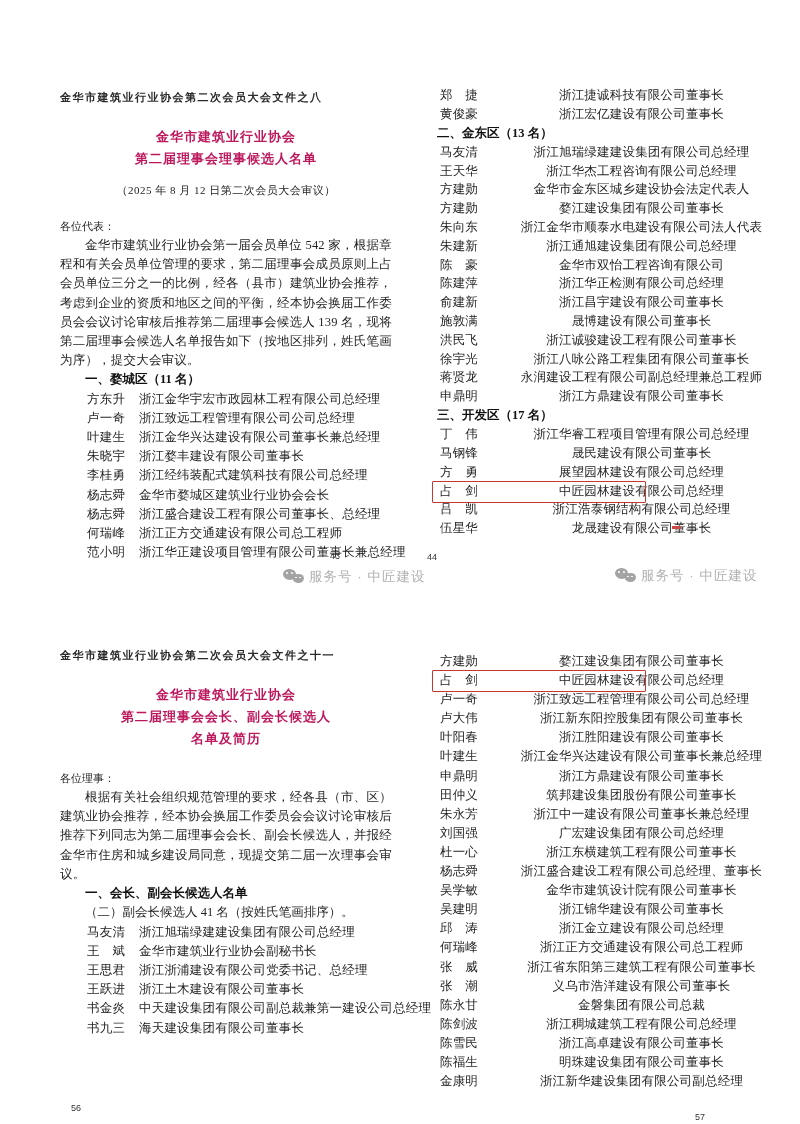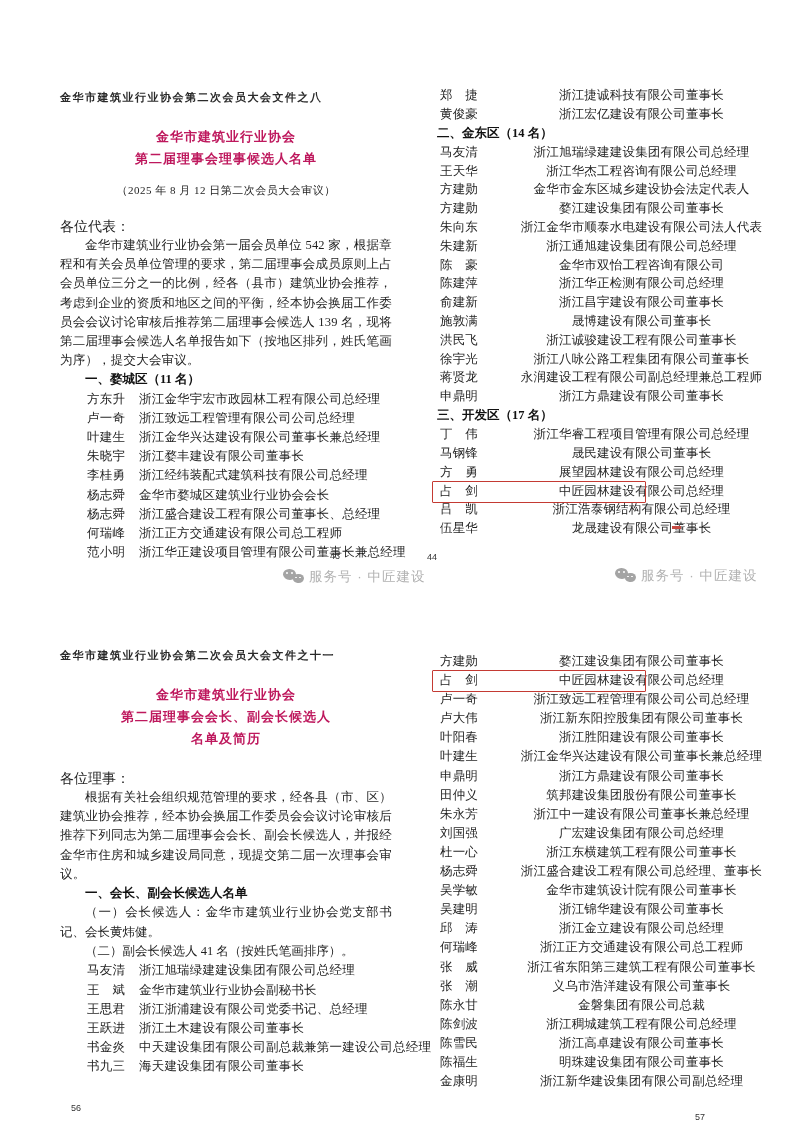--- a/index.html
+++ b/index.html
@@ -11,21 +11,21 @@
   #canvas{position:relative;width:800px;height:1124px;background:#fff;overflow:hidden;margin-top:40px;}
   .page{position:absolute;color:#1f1f1f;}
   #page43{left:60px;top:50px;width:332px;}
   #page44{left:435px;top:46px;width:356px;}
   #page56{left:60px;top:608px;width:332px;}
   #page57{left:435px;top:612px;width:356px;}
 
   .doc-number{font-size:11px;letter-spacing:1.5px;line-height:14px;font-weight:bold;color:#2a2a2a;}
   .title{margin:22px 0 0;text-align:center;font-size:13px;font-weight:bold;line-height:22px;letter-spacing:1px;color:#be185d;}
   .subtitle{margin-top:13px;text-align:center;font-size:11px;letter-spacing:0.5px;}
-  .salutation{margin-top:19px;font-size:14px;line-height:19px;}
+  .salutation{margin-top:19px;font-size:11px;line-height:19px;}
   .para{margin:0;font-size:12.5px;line-height:19.2px;text-align:justify;text-indent:2em;letter-spacing:0.2px;}
   .section-heading{font-size:12.5px;font-weight:bold;line-height:19.2px;text-indent:2em;color:#111;}
   .sub-item{font-size:12.5px;line-height:19.4px;text-align:justify;text-indent:2em;}
 
   .entries{margin:0;}
   .row{position:relative;display:flex;font-size:12.5px;line-height:19.2px;letter-spacing:0.2px;}
   .lp .row{padding-left:27px;}
   .rp .row{padding-left:2px;line-height:18.8px;text-align:center;}
   #page57 .row{line-height:19.1px;}
   .name{flex:0 0 42px;margin-right:10px;white-space:pre;}
@@ -113,21 +113,21 @@
     <div class="entries">
         <div class="row">
         <span class="name">郑　捷</span>
         <span class="job">浙江捷诚科技有限公司董事长</span>
       </div>
         <div class="row">
         <span class="name">黄俊豪</span>
         <span class="job">浙江宏亿建设有限公司董事长</span>
       </div>
       </div>
-    <div class="section-heading" style="text-indent:2px;">二、金东区（14 名）</div>
+    <div class="section-heading" style="text-indent:2px;">二、金东区（13 名）</div>
     <div class="entries">
         <div class="row">
         <span class="name">马友清</span>
         <span class="job">浙江旭瑞绿建建设集团有限公司总经理</span>
       </div>
         <div class="row">
         <span class="name">王天华</span>
         <span class="job">浙江华杰工程咨询有限公司总经理</span>
       </div>
         <div class="row">
@@ -207,21 +207,20 @@
       </div>
       </div>
   </section>
 
   <section class="page lp" id="page56">
     <div class="doc-number">金华市建筑业行业协会第二次会员大会文件之十一</div>
     <h1 class="title"><span>金华市建筑业行业协会</span><br><span>第二届理事会会长、副会长候选人</span><br><span>名单及简历</span></h1>
     <div class="salutation">各位理事：</div>
     <p class="para">根据有关社会组织规范管理的要求，经各县（市、区）建筑业协会推荐，经本协会换届工作委员会会议讨论审核后推荐下列同志为第二届理事会会长、副会长候选人，并报经金华市住房和城乡建设局同意，现提交第二届一次理事会审议。</p>
     <div class="section-heading">一、会长、副会长候选人名单</div>
-    <div class="sub-item">（一）会长候选人：金华市建筑业行业协会党支部书记、会长黄炜健。</div>
     <div class="sub-item">（二）副会长候选人 41 名（按姓氏笔画排序）。</div>
     <div class="entries">
         <div class="row">
         <span class="name">马友清</span>
         <span class="job">浙江旭瑞绿建建设集团有限公司总经理</span>
       </div>
         <div class="row">
         <span class="name">王　斌</span>
         <span class="job">金华市建筑业行业协会副秘书长</span>
       </div>

